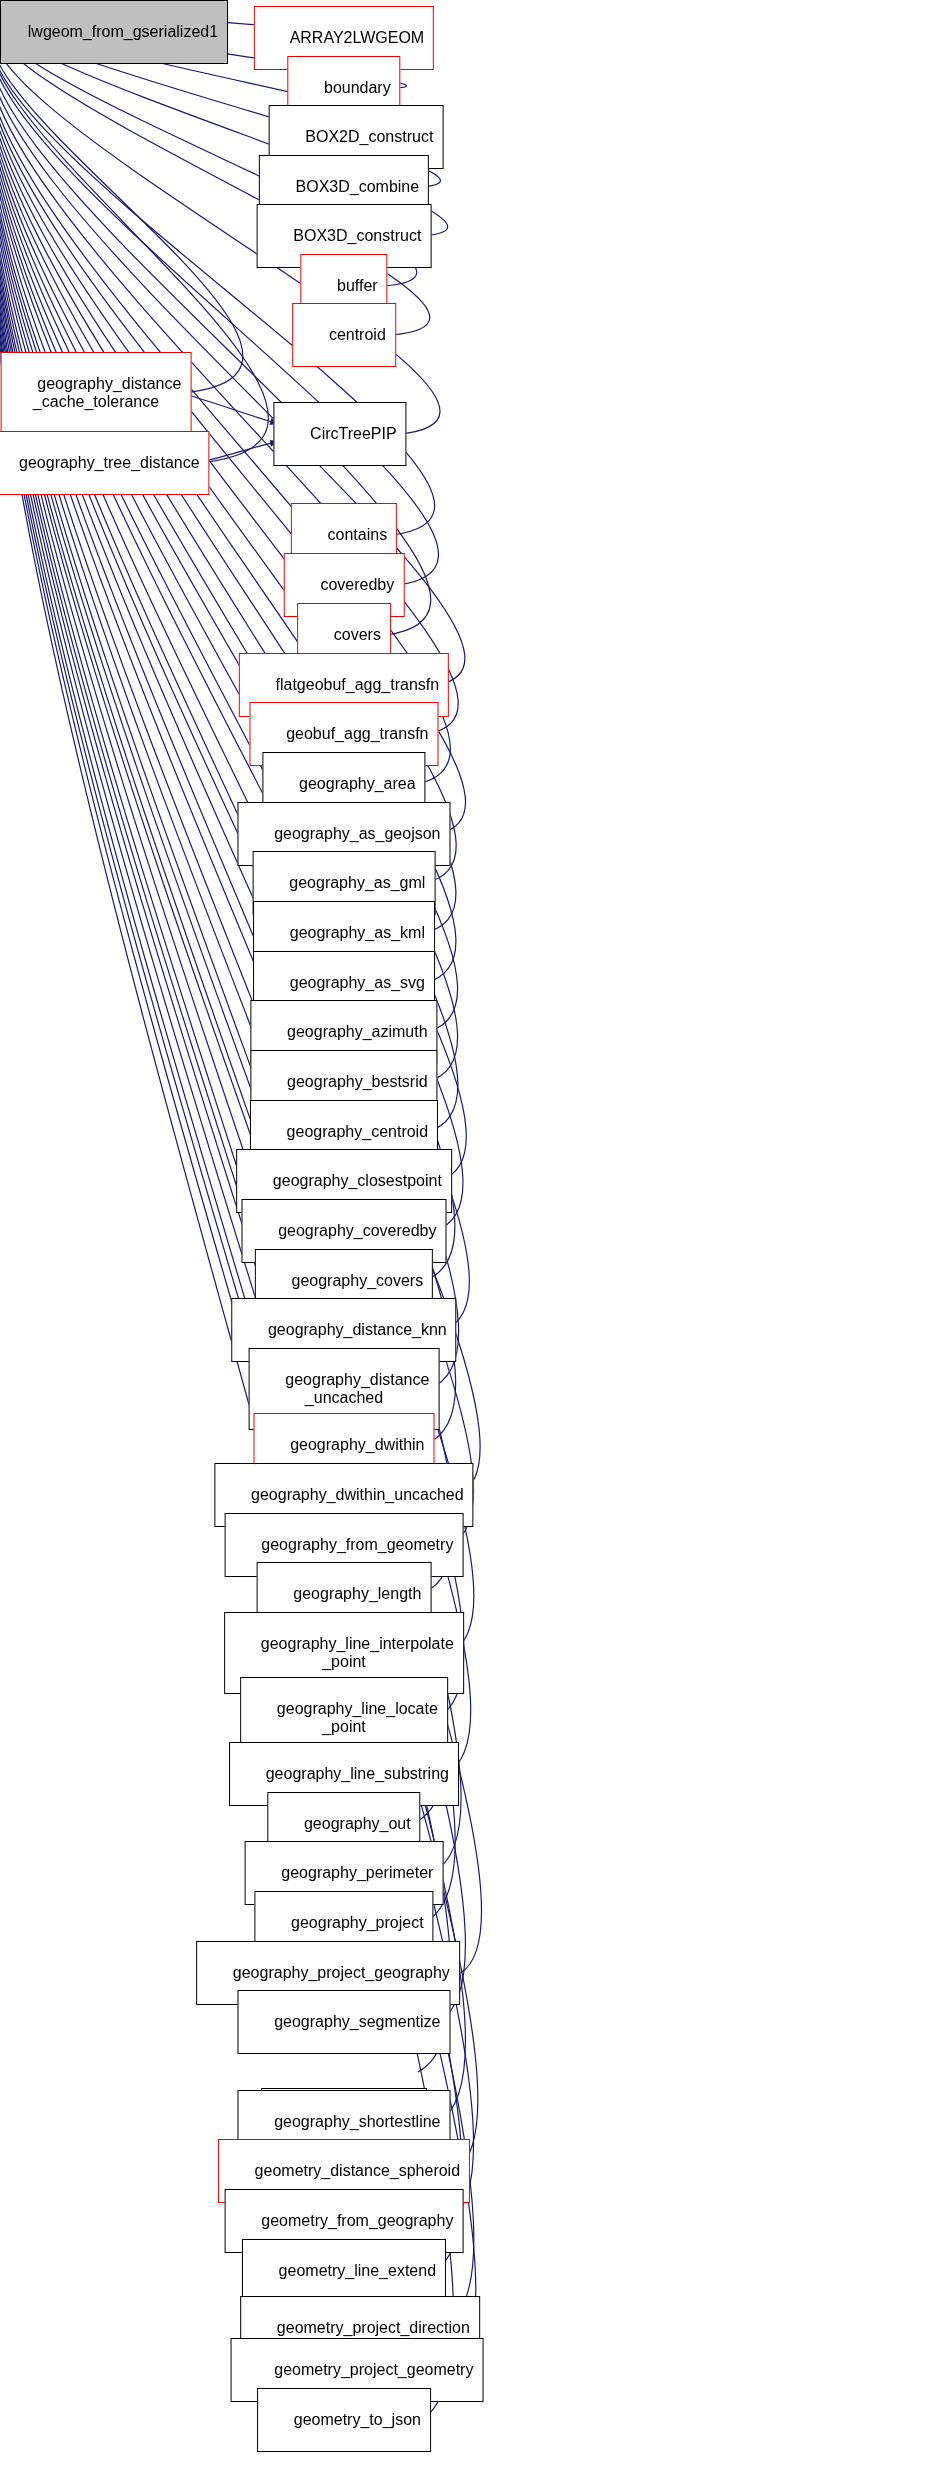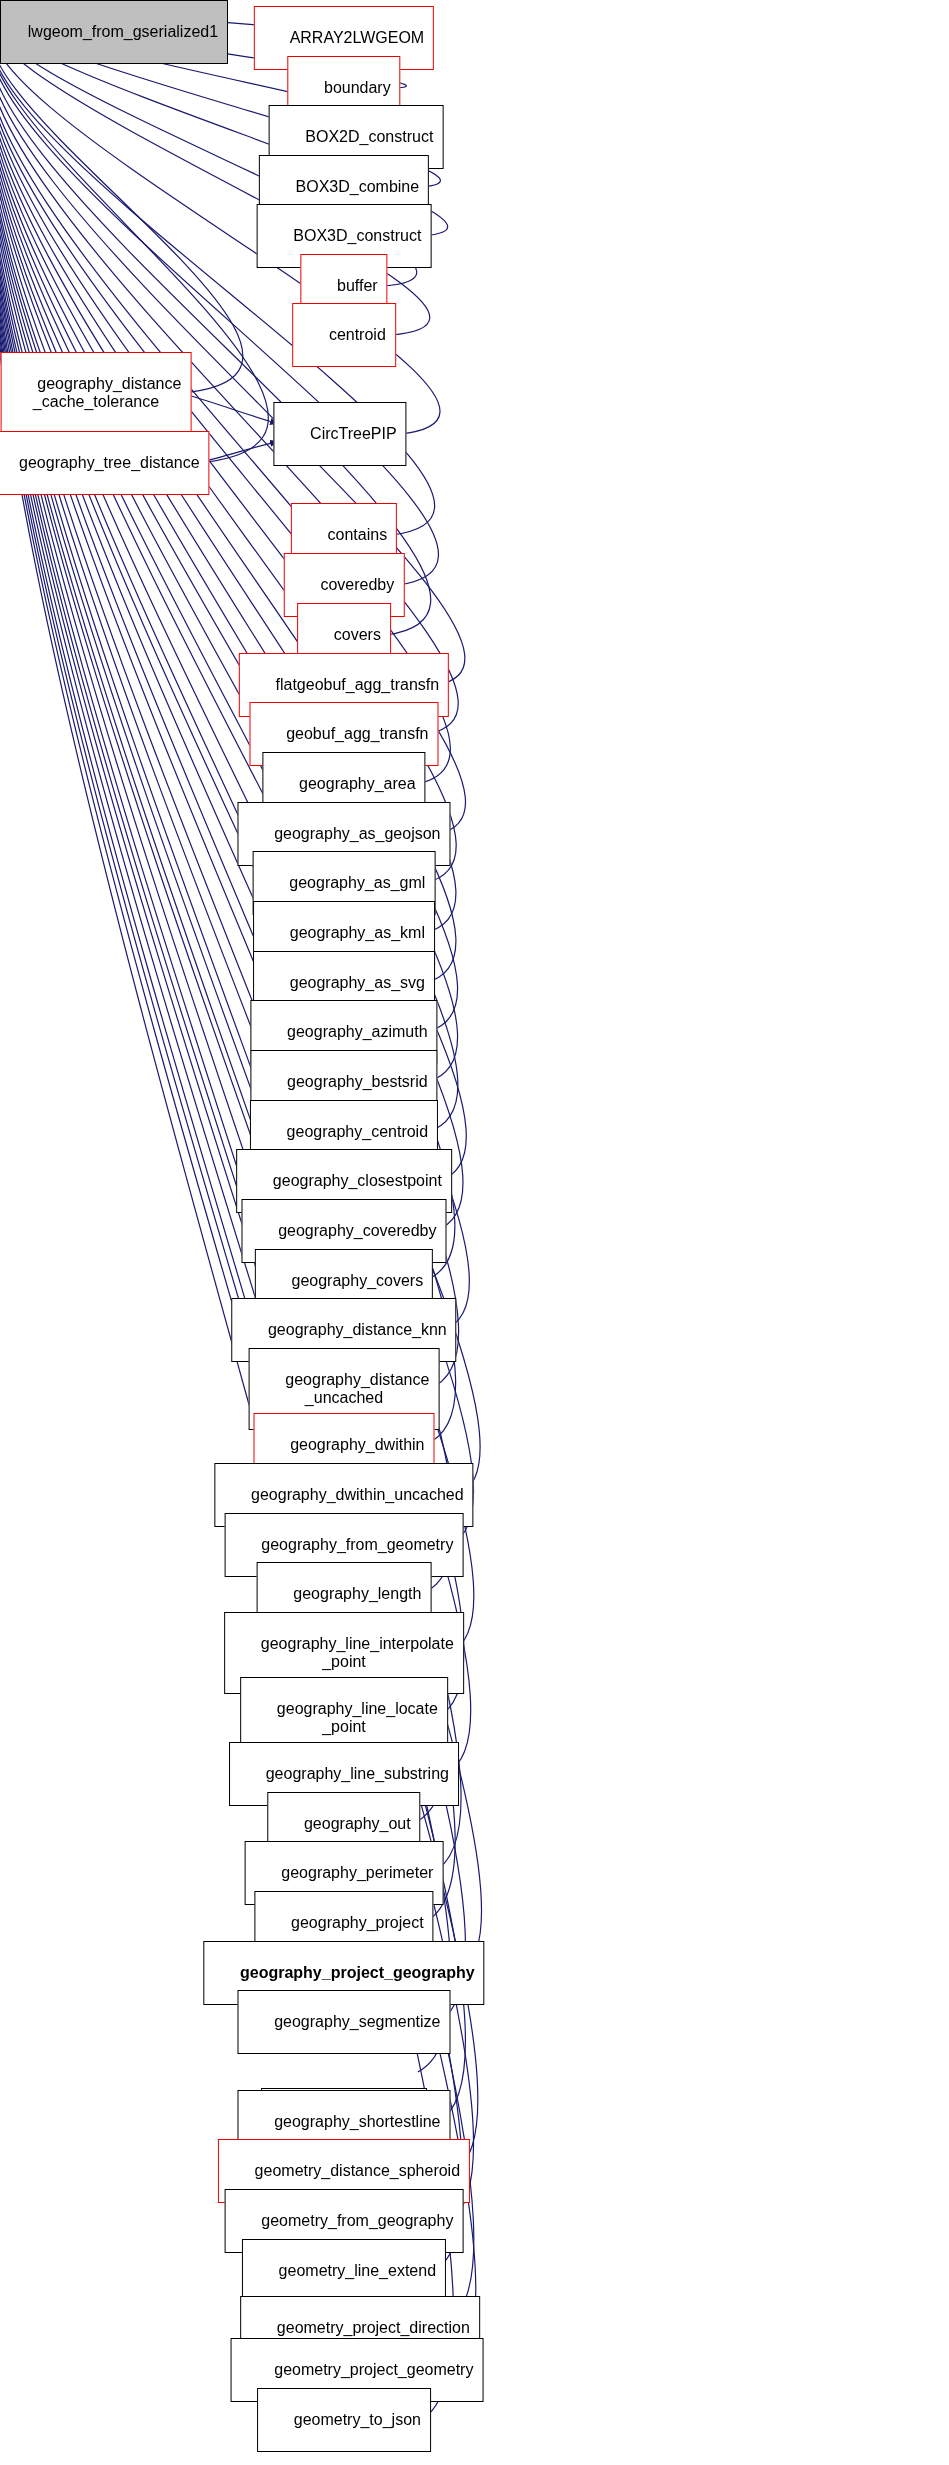--- a/index.html
+++ b/index.html
@@ -207,21 +207,21 @@
     </div>
       <div class="node left" id="n-geography_out" style="top: 1792px; left: 344px;">
       <span class="node-label">geography_out</span>
     </div>
       <div class="node left" id="n-geography_perimeter" style="top: 1841px; left: 344px;">
       <span class="node-label">geography_perimeter</span>
     </div>
       <div class="node left" id="n-geography_project" style="top: 1891px; left: 344px;">
       <span class="node-label">geography_project</span>
     </div>
-      <div class="node left" id="n-geography_project_geography" style="top: 1941px; left: 344px; font-weight: bold;">
+      <div class="node left" id="n-geography_project_geography" style="top: 1941px; left: 328px;">
       <span class="node-label">geography_project_geography</span>
     </div>
       <div class="node left" id="n-geography_segmentize" style="top: 1990px; left: 344px;">
       <span class="node-label">geography_segmentize</span>
     </div>
       <div class="node left" id="n-geography_send" style="top: 2040px; left: 344px; margin-top: 48px;">
       <span class="node-label">geography_send</span>
     </div>
       <div class="node left" id="n-geography_shortestline" style="top: 2090px; left: 344px;">
       <span class="node-label">geography_shortestline</span>

